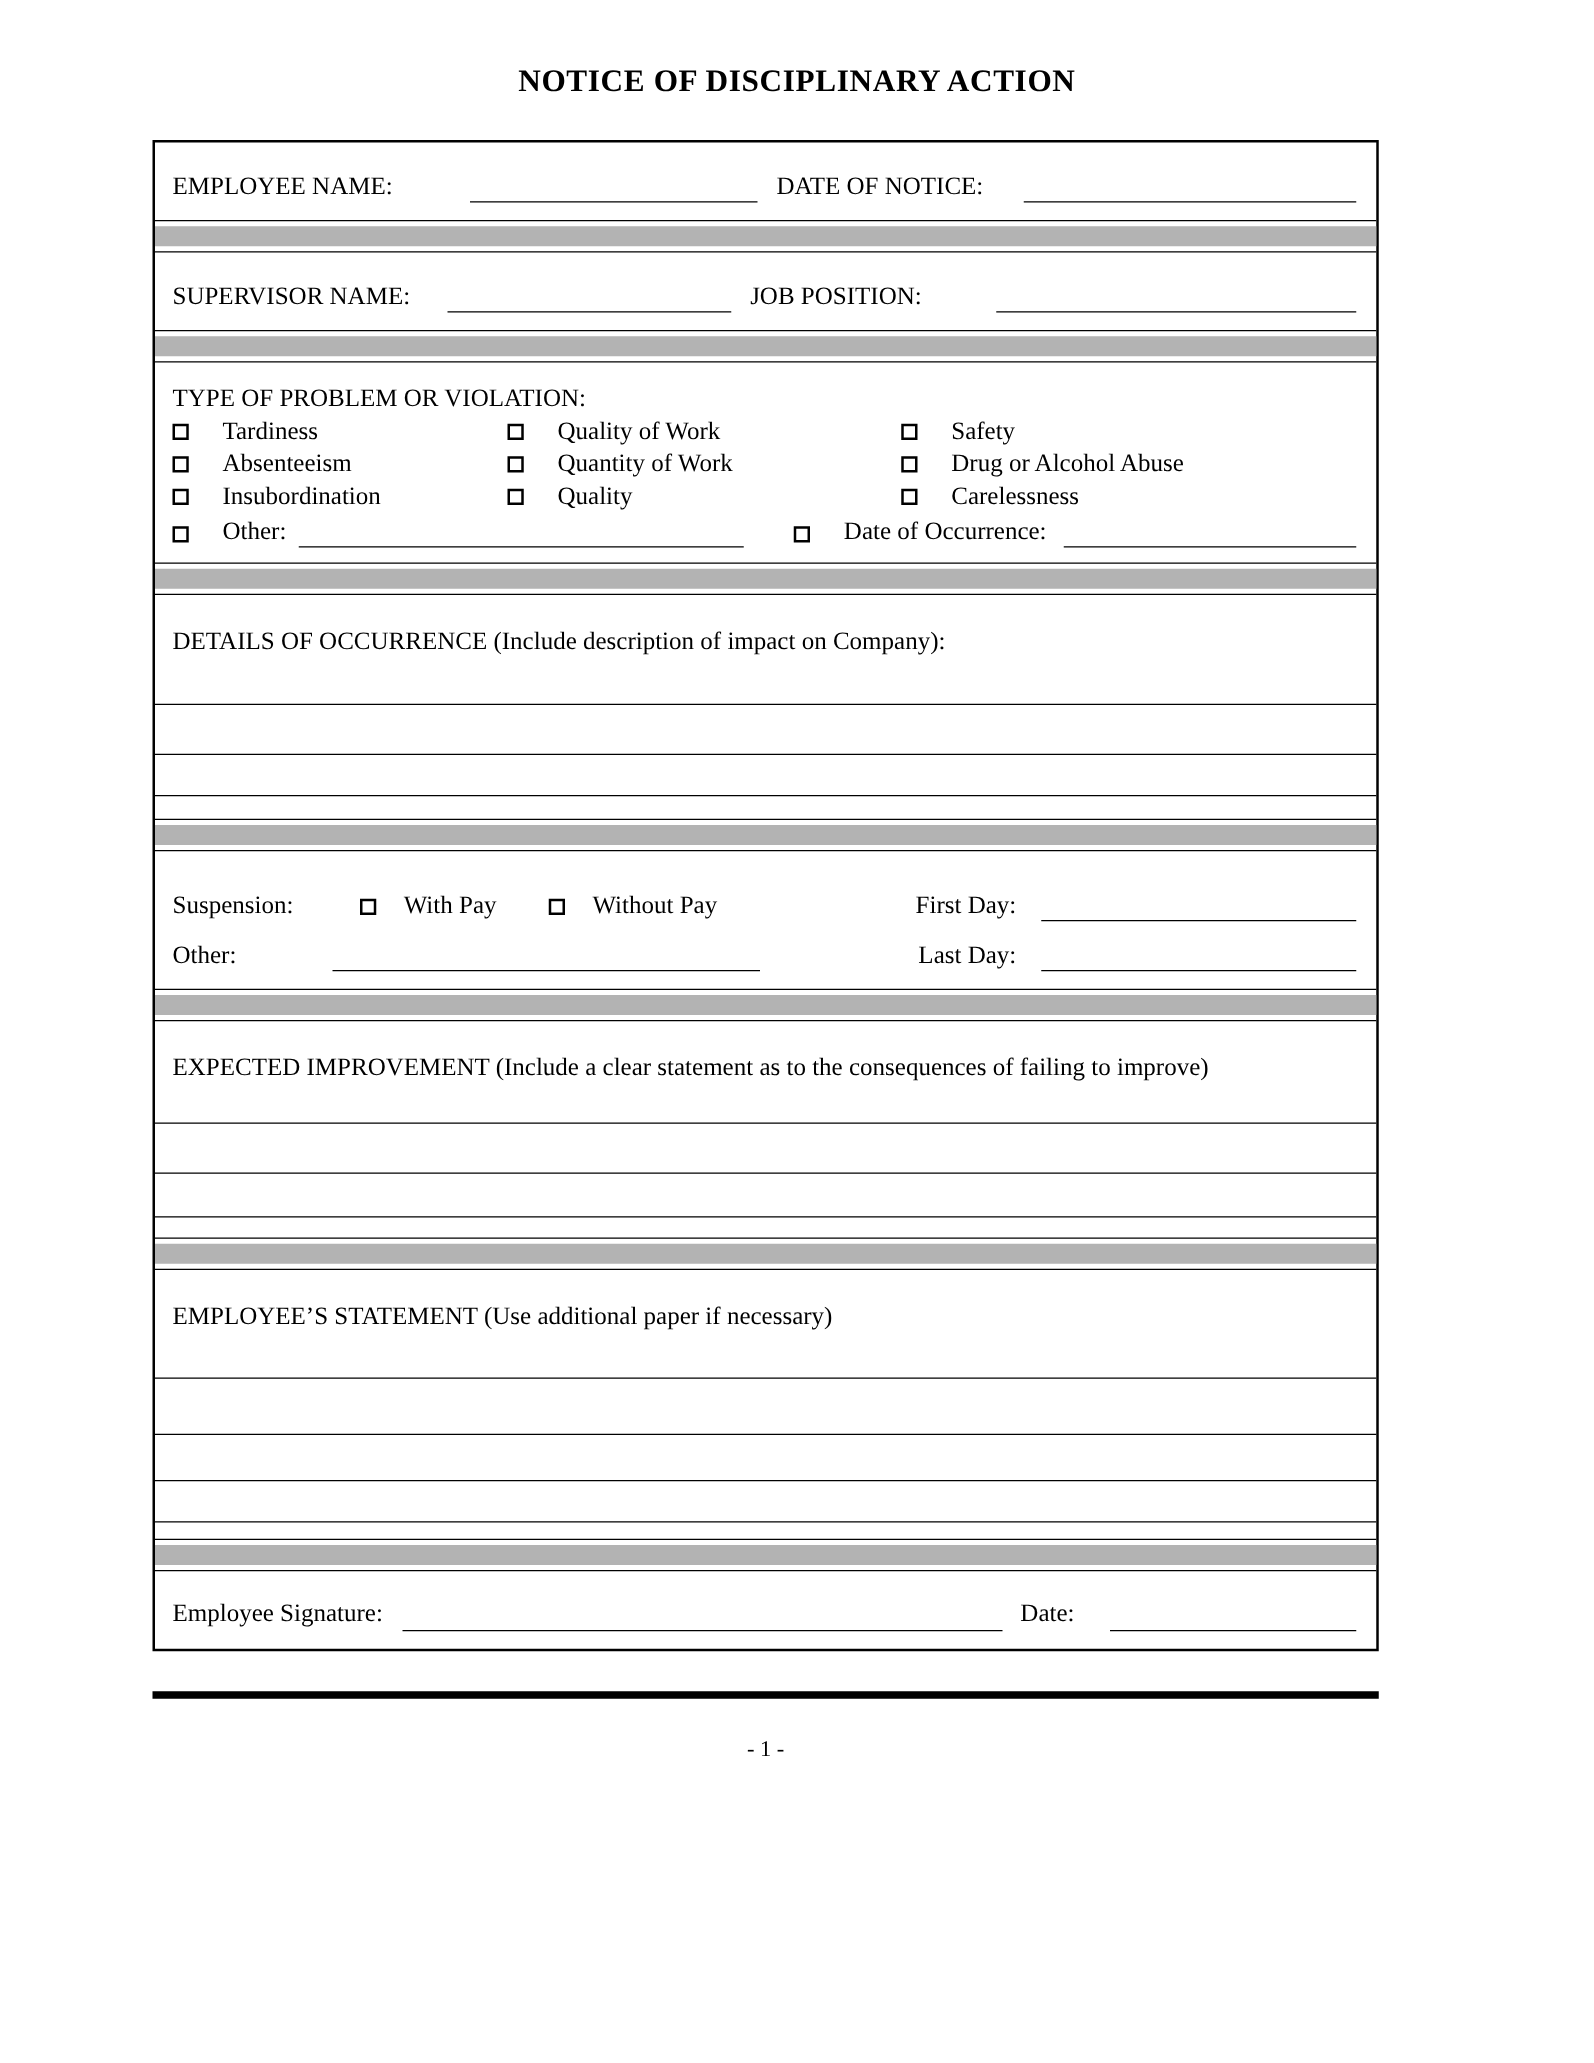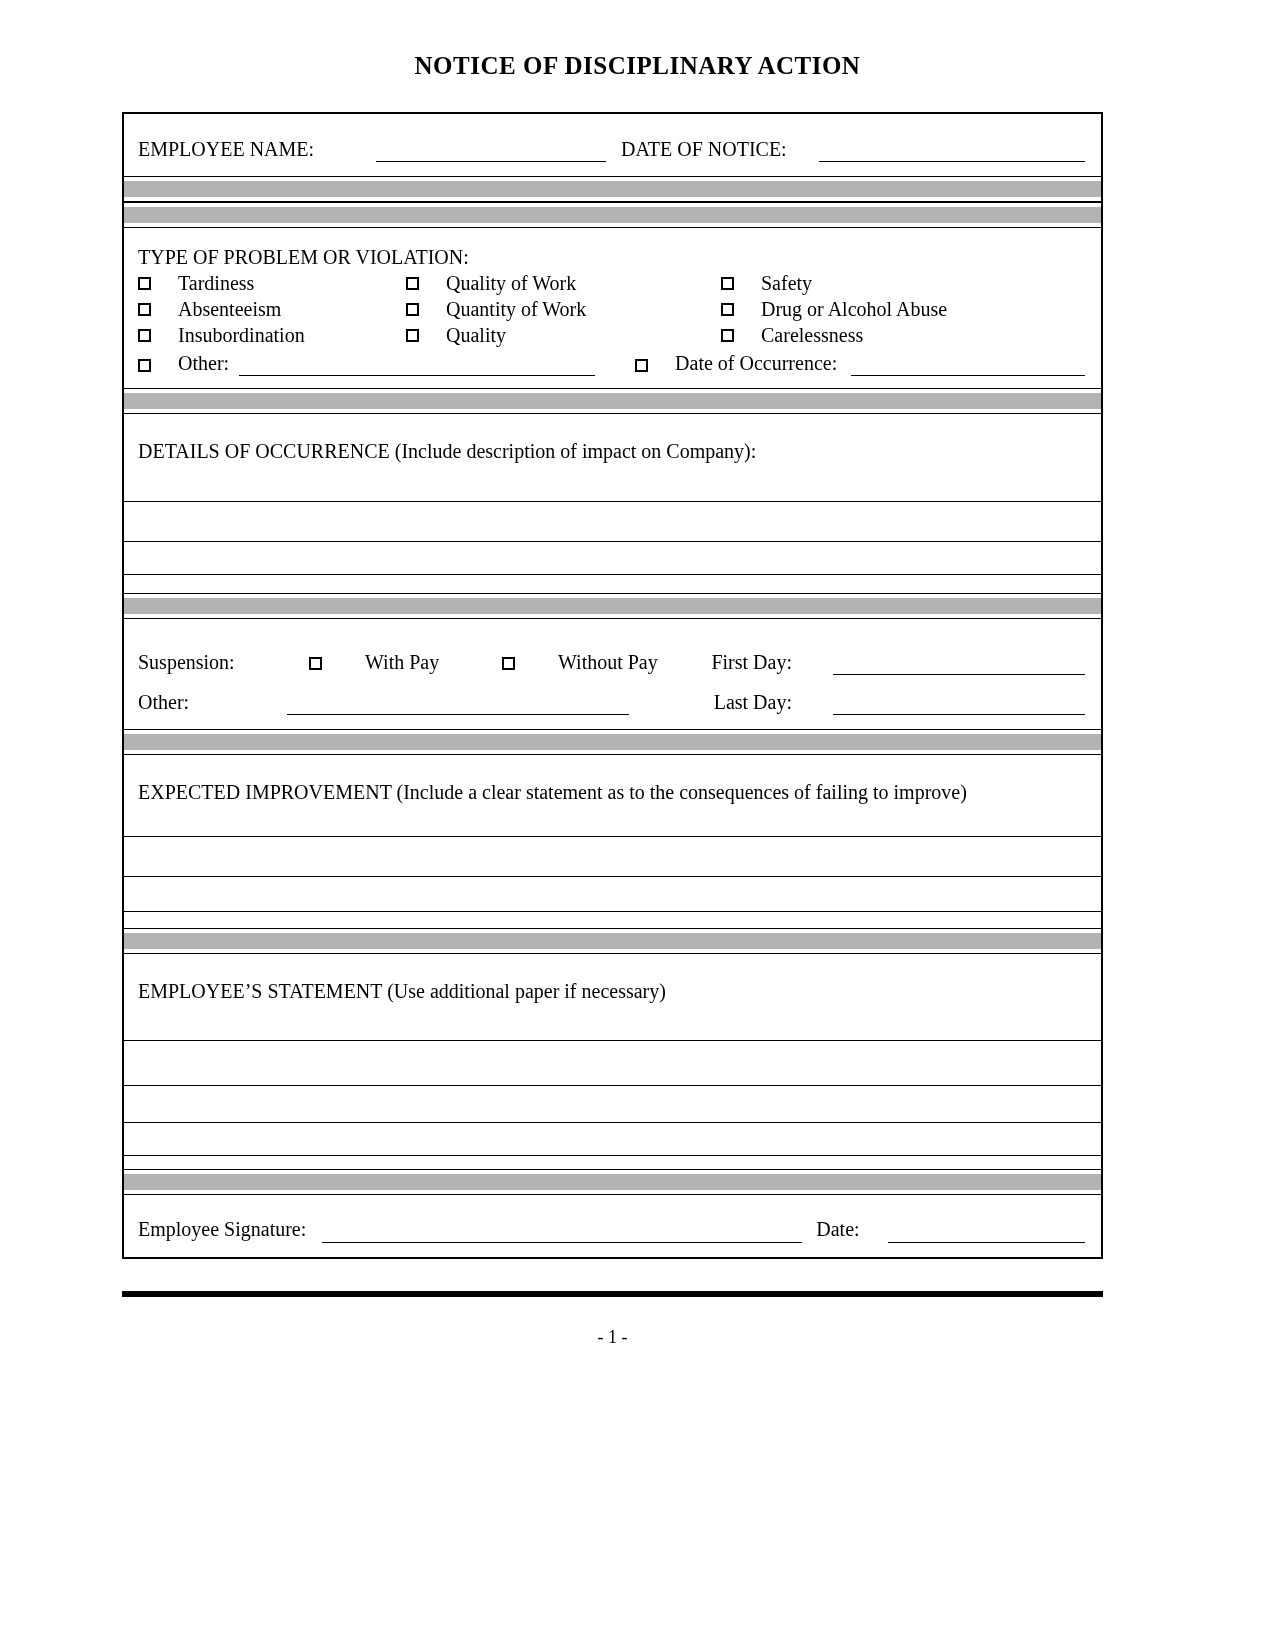--- a/index.html
+++ b/index.html
@@ -76,21 +76,21 @@
   .spacer-line { border-bottom: none; }
 
   .h88 { height: 88px; } .h82 { height: 82px; } .h87 { height: 87px; }
   .r45 { height: 45px; } .r40 { height: 40px; } .r37 { height: 37px; }
   .r35 { height: 35px; } .r33 { height: 33px; }
   .s18 { height: 18px; } .s16 { height: 16px; } .s13 { height: 13px; }
 
   
   .corr-section { padding: 18px 0 14px 0; }
   .corr-heading { padding: 0 14px; line-height: 26px; }
-  .corr-row { display: flex; align-items: flex-end; padding: 0 16px 0 14px; line-height: 26px; white-space: nowrap; gap: 21px; }
+  .corr-row { display: flex; align-items: flex-end; padding: 0 16px 0 14px; line-height: 26px; white-space: nowrap; }
   .corr-row .cb { margin-bottom: 5px; }
   .mt12 { margin-top: 12px; } .mt14 { margin-top: 14px; }
 
   
   .ack-section { padding: 14px 16px 14px 14px; }
   .ack-text { line-height: 28px; }
   .sig-row { display: flex; align-items: flex-end; margin-top: 6px; line-height: 28px; white-space: nowrap; }
 
   .bottom-rule {
     margin: 32px 0 0 122px;
@@ -119,20 +119,26 @@
       <span class="lbl">EMPLOYEE NAME:</span>
       <span class="blank" style="width:230px; margin-left:62px;"></span>
       <span class="lbl" style="margin-left:15px;">DATE OF NOTICE:</span>
       <span class="blank" style="flex:1; margin-left:32px;"></span>
     </div>
 
     <div class="divider">
       <div class="gray-bar"></div>
     </div>
 
+    <div class="field-row">
+      <span class="lbl">SUPERVISOR NAME:</span>
+      <span class="blank" style="width:227px; margin-left:30px;"></span>
+      <span class="lbl" style="margin-left:15px;">JOB POSITION:</span>
+      <span class="blank" style="flex:1; margin-left:60px;"></span>
+    </div>
 
     <div class="divider">
       <div class="gray-bar"></div>
     </div>
 
     <div class="viol-section">
       <div class="viol-heading">TYPE OF PROBLEM OR VIOLATION:</div>
 
       <div class="viol-row">
         <div class="viol-col viol-col1">

